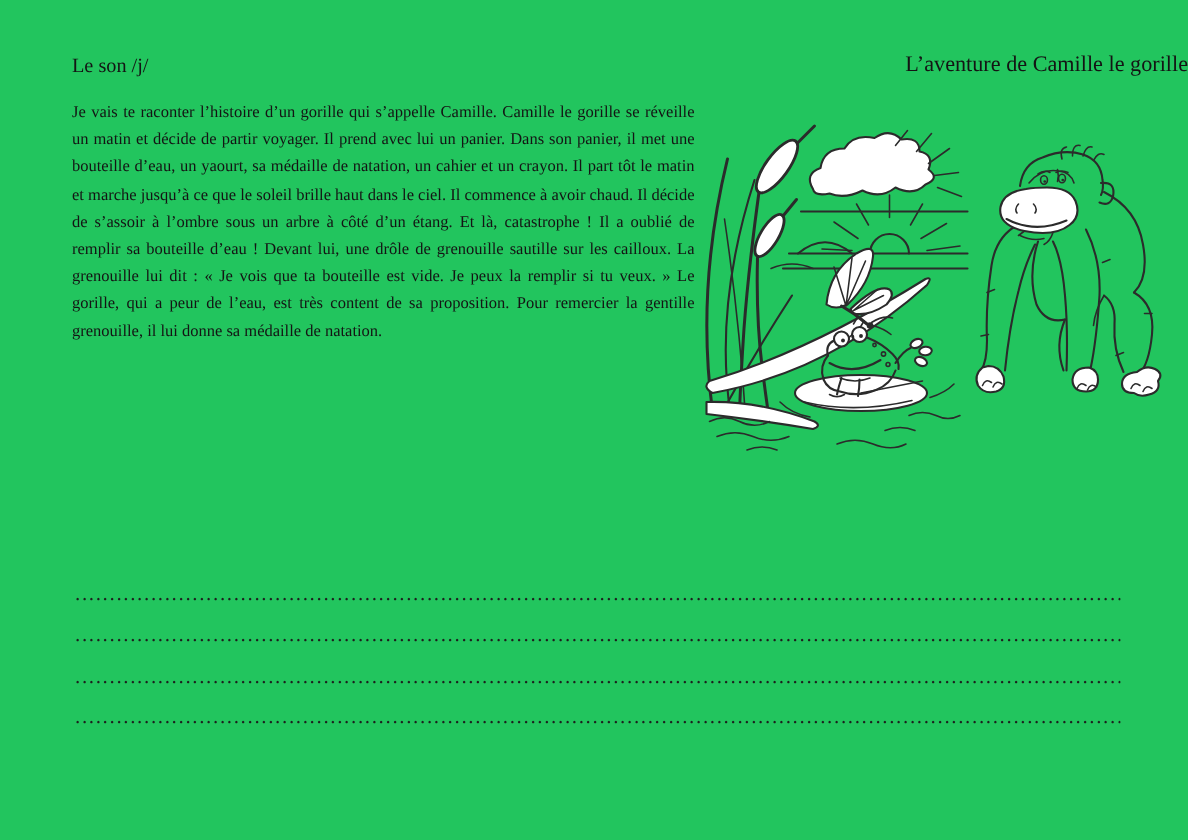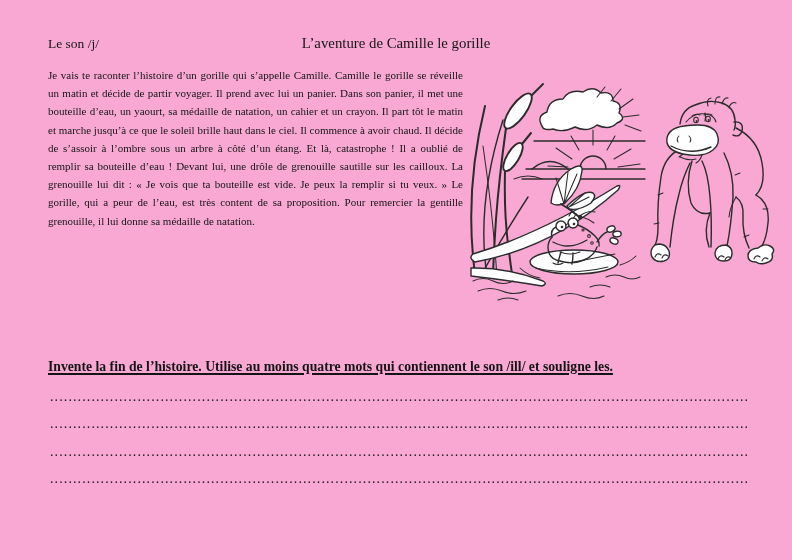--- a/index.html
+++ b/index.html
@@ -1,22 +1,22 @@
 <!DOCTYPE html>
 <html><head>
 <meta charset="utf-8">
 <style>
   html,body{margin:0;padding:0;background:#e8e8e8;}
   .page{
-    position:relative;width:792px;height:560px;background:#f9a8d4;
+    position:relative;width:792px;height:560px;background:#22c55e;
     font-family:"Liberation Serif","DejaVu Serif",serif;color:#141414;
     overflow:hidden;margin:0 auto;
   }
   .hdr-lesson{position:absolute;left:48px;top:36px;font-size:13.5px;}
-  .hdr-title{position:absolute;left:0;right:0;top:35px;text-align:center;font-size:14.8px;}
+  .hdr-title{position:absolute;left:0;right:0;top:35px;text-align:right;font-size:14.8px;}
   .hdr-name{position:absolute;left:560px;top:37px;font-size:13px;white-space:nowrap;}
   .dots-sm{letter-spacing:.8px;}
   .story{position:absolute;left:48px;top:66px;width:415px;font-size:11px;line-height:18.2px;text-align:justify;}
   .story p{margin:0;}
   .instruction{position:absolute;left:48px;top:359px;font-size:13.7px;font-weight:bold;
     text-decoration:underline;text-decoration-thickness:1.5px;text-underline-offset:2px;white-space:nowrap;}
   .answers{position:absolute;left:50px;top:387px;width:697px;}
   .ansline{height:27.4px;line-height:20px;overflow:hidden;white-space:nowrap;
     font-size:14px;letter-spacing:1.1px;color:#1d1d1d;}
   svg{position:absolute;overflow:visible;}
@@ -149,21 +149,20 @@
       <circle class="dk" cx="46.5" cy="24" r="0.9"></circle>
       <circle class="dk" cx="58.5" cy="23" r="0.9"></circle>
       <path class="thin" d="M42,19 q4,-3 8,-1 M54,18 q4,-2 8,0"></path>
       <path class="wf" d="M34,29 Q19,31 17,41 Q15,53 33,57 Q53,61 63,53 Q71,47 67,37 Q63,28 48,28 Q40,28 34,29 Z"></path>
       <path class="thin" d="M29,39 q-3,3 -1,6 M39,39 q3,3 1,6"></path>
       <path class="ln" d="M21,49 Q40,59 61,50"></path>
       <path class="thin" d="M30,60 q8,4 16,2 M52,58 Q50,64 46,66"></path>
     </g>
   </svg>
 
-  <div class="instruction">Invente la fin de l’histoire. Utilise au moins quatre mots qui contiennent le son /ill/ et souligne les.</div>
 
   <div class="answers">
     <div class="ansline">....................................................................................................................................................................................</div>
     <div class="ansline">....................................................................................................................................................................................</div>
     <div class="ansline">....................................................................................................................................................................................</div>
     <div class="ansline">....................................................................................................................................................................................</div>
   </div>
 
 </div>
 

